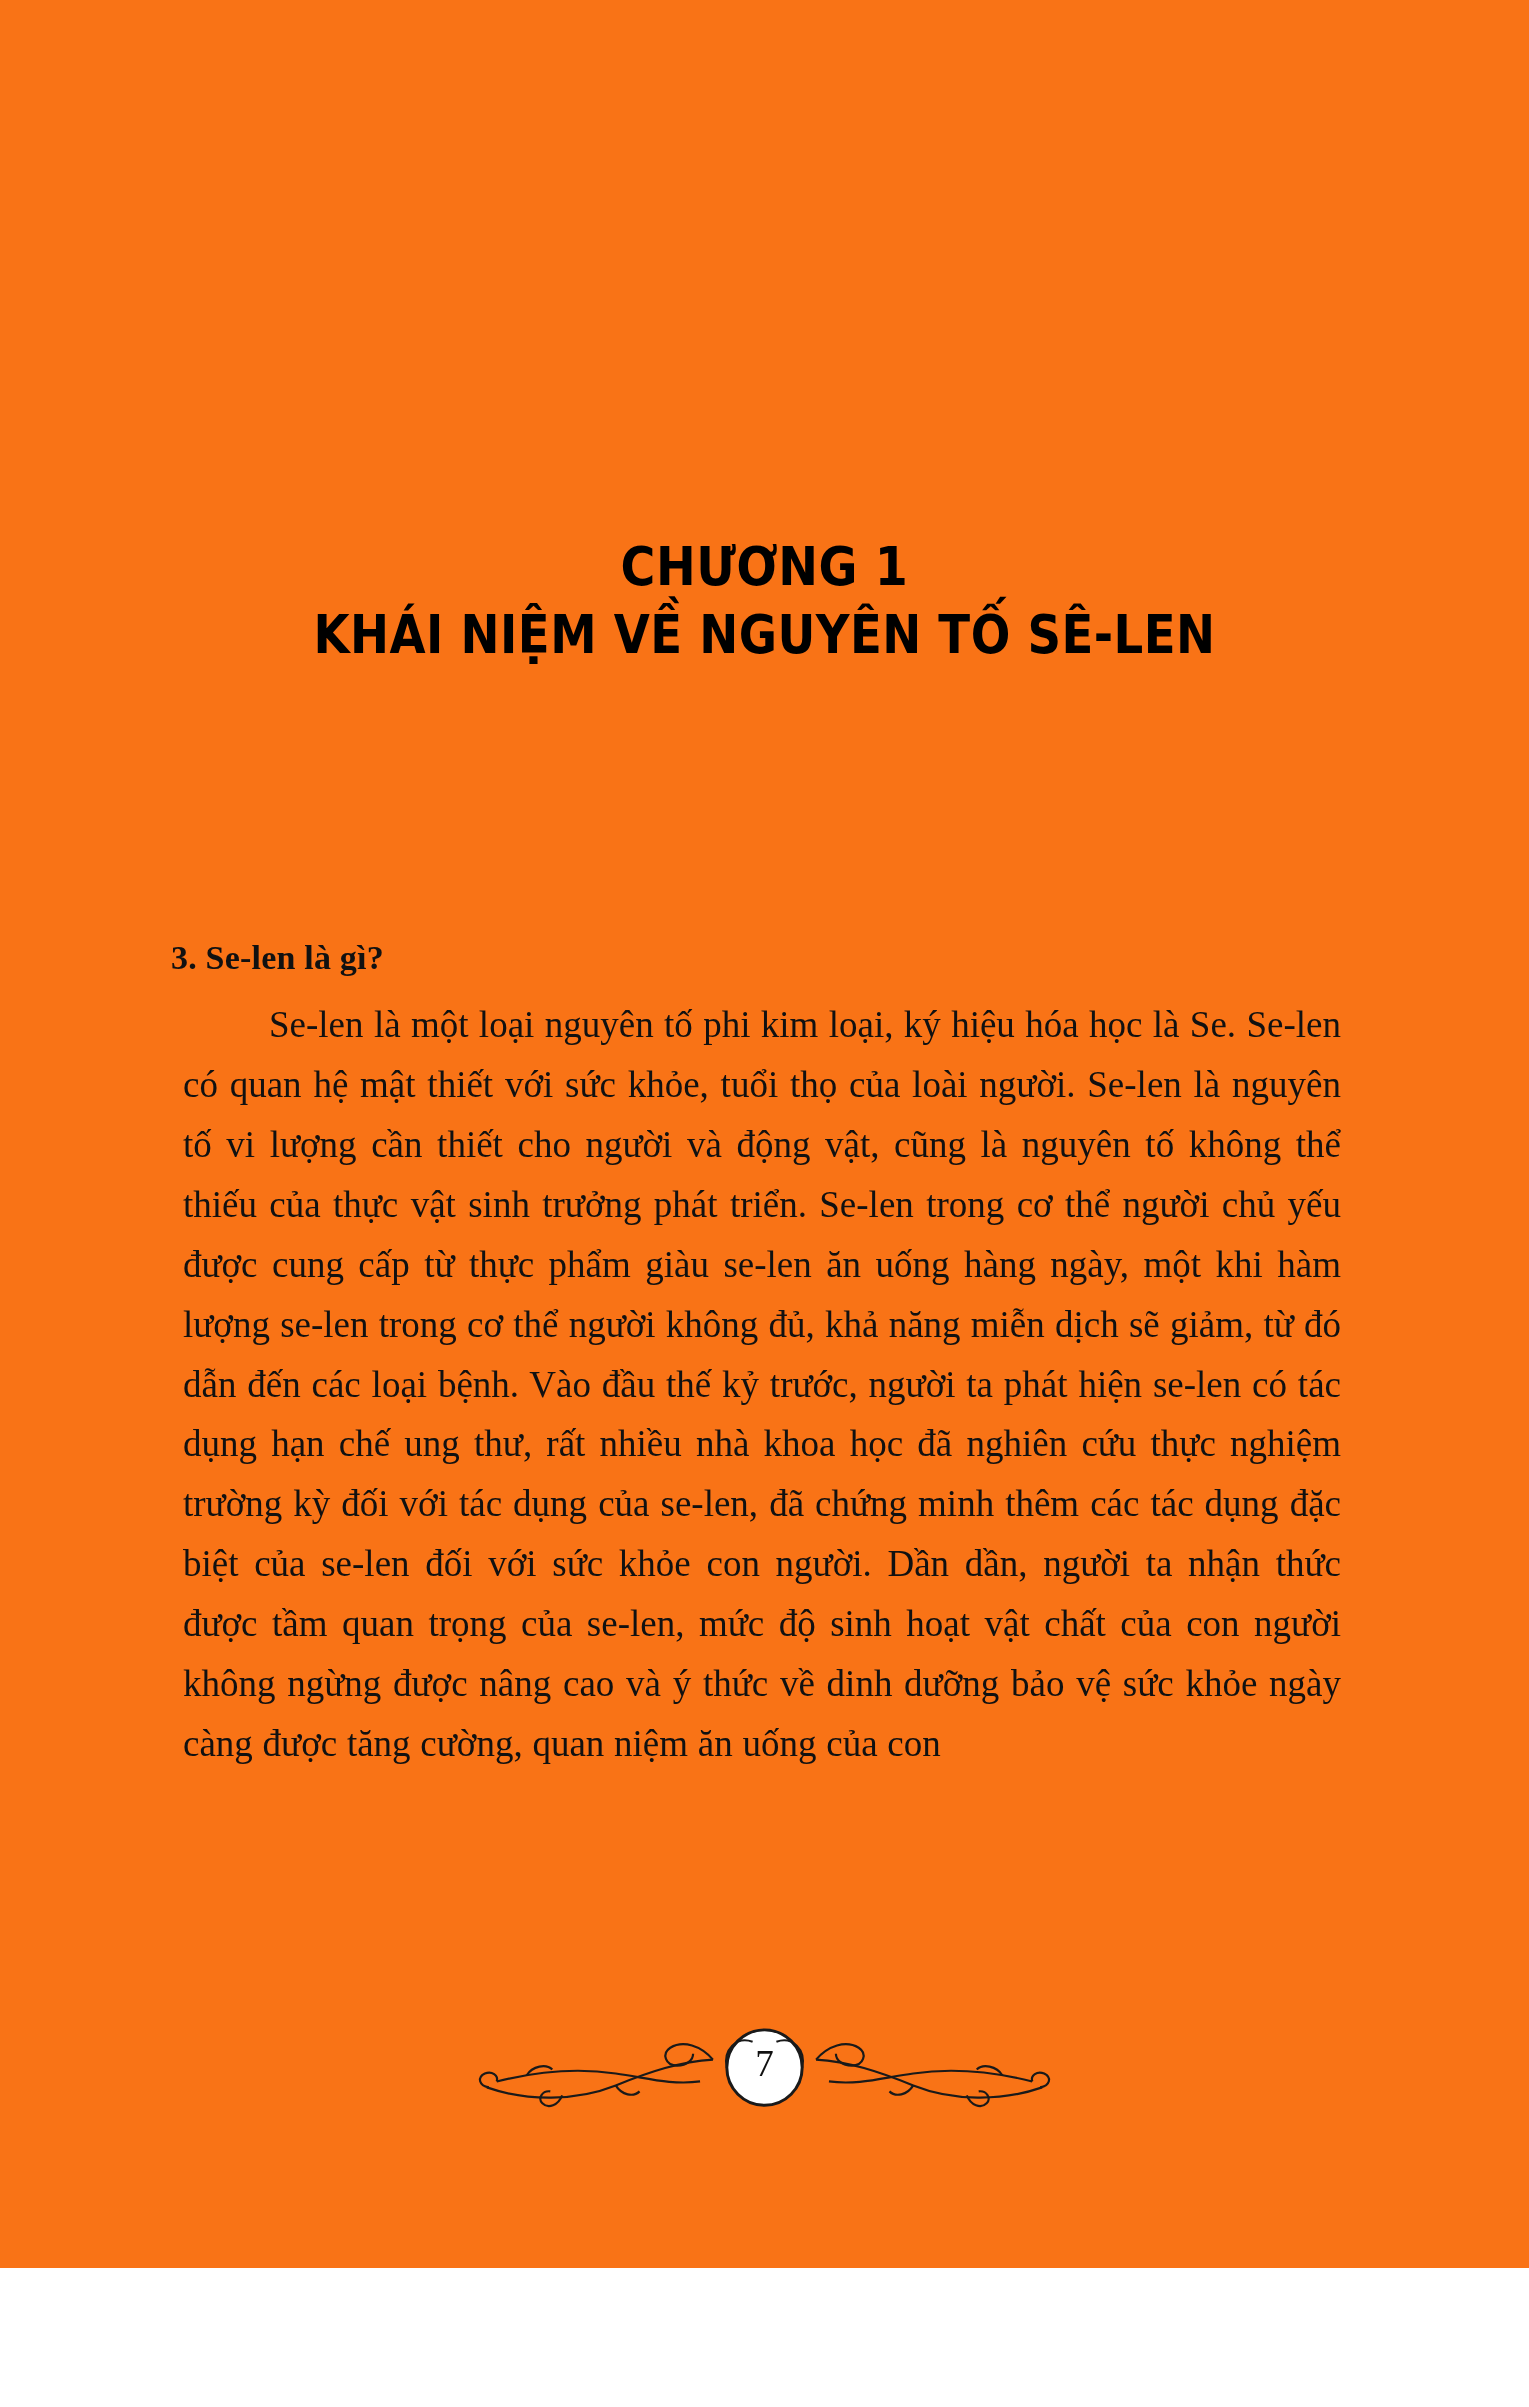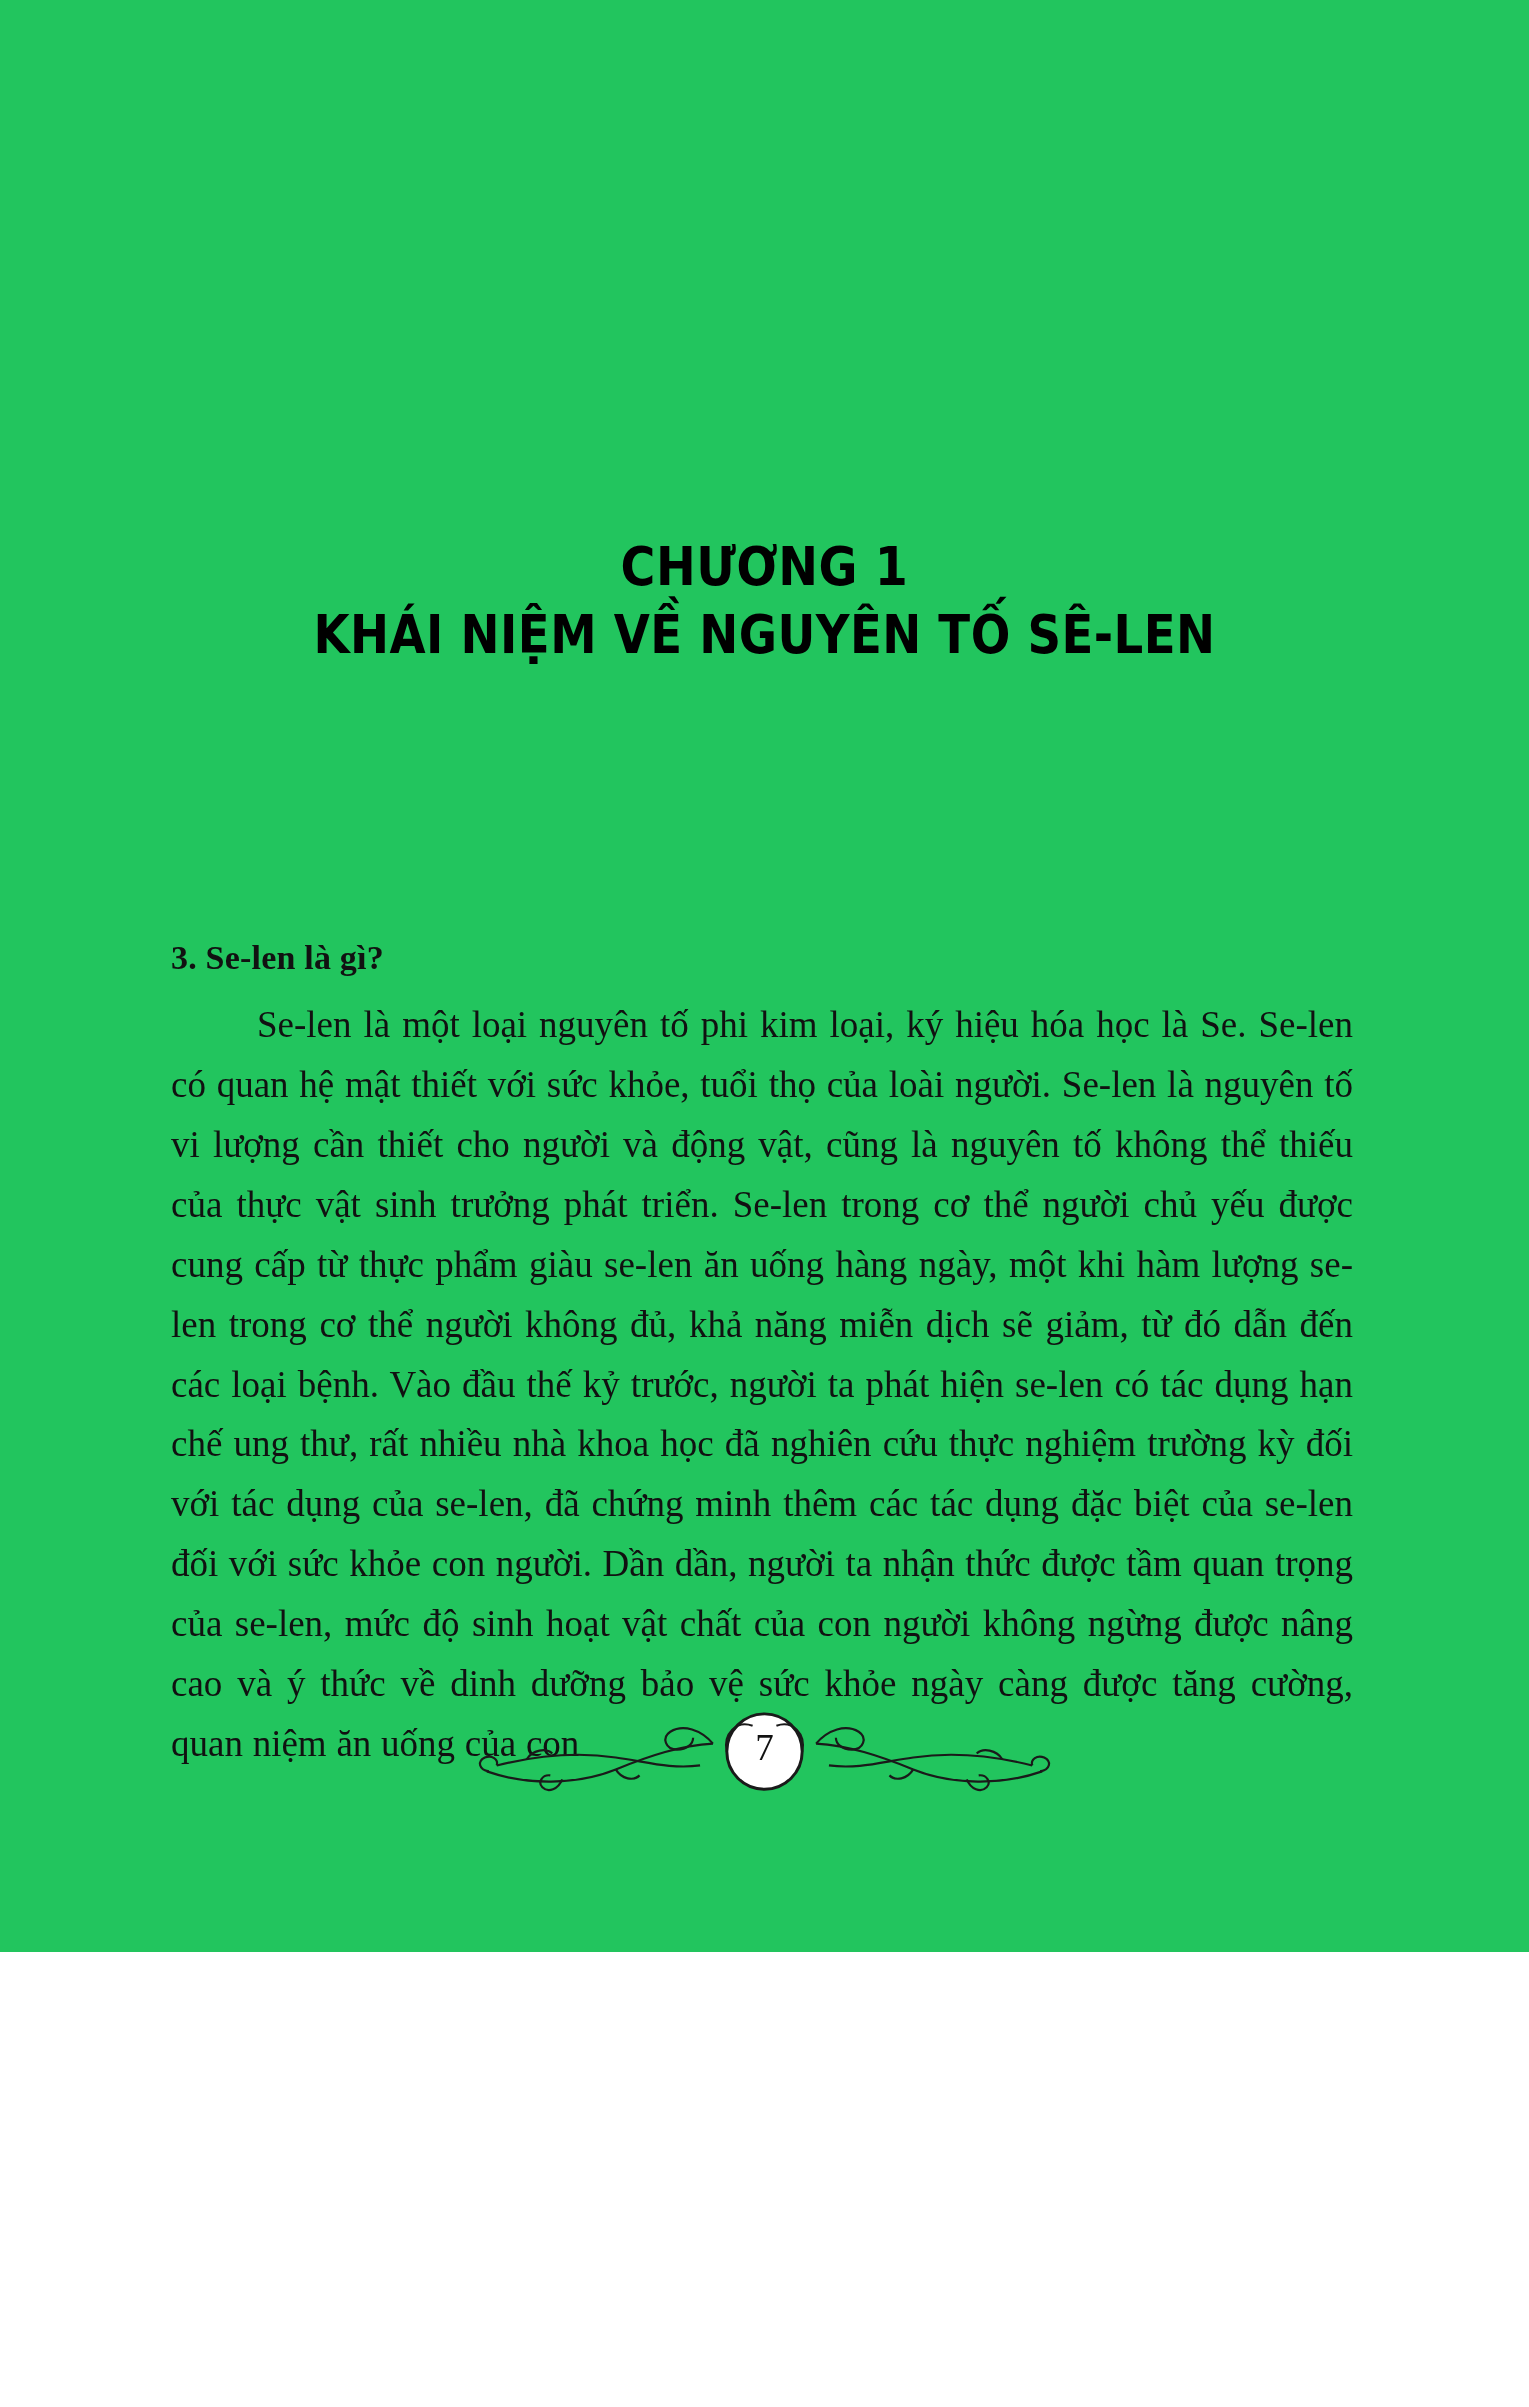--- a/index.html
+++ b/index.html
@@ -3,22 +3,22 @@
 <meta charset="utf-8">
 <style>
   html, body {
     margin: 0;
     padding: 0;
     background: #ffffff;
   }
   .page {
     position: relative;
     width: 1529px;
-    height: 1952px;
-    background: #22c55e;
+    height: 2268px;
+    background: #f97316;
     overflow: hidden;
     font-family: "Liberation Serif", serif;
     color: #111111;
     text-decoration: underline;
   }
 
   
   .chapter-head {
     position: absolute;
     left: 0;
@@ -55,21 +55,21 @@
   }
   .section-heading {
     font-family: "Liberation Serif", serif;
     font-weight: 700;
     font-size: 34px;
     line-height: 1.35;
     margin: 0 0 14px 0;
     letter-spacing: 0.2px;
   }
   .body-par {
-    margin: 0;
+    margin: 12px;
     font-size: 37px;
     line-height: 1.62;
     text-align: justify;
     text-align-last: left;
     text-indent: 86px;
     word-spacing: 0.5px;
   }
 
   
   .footer {

